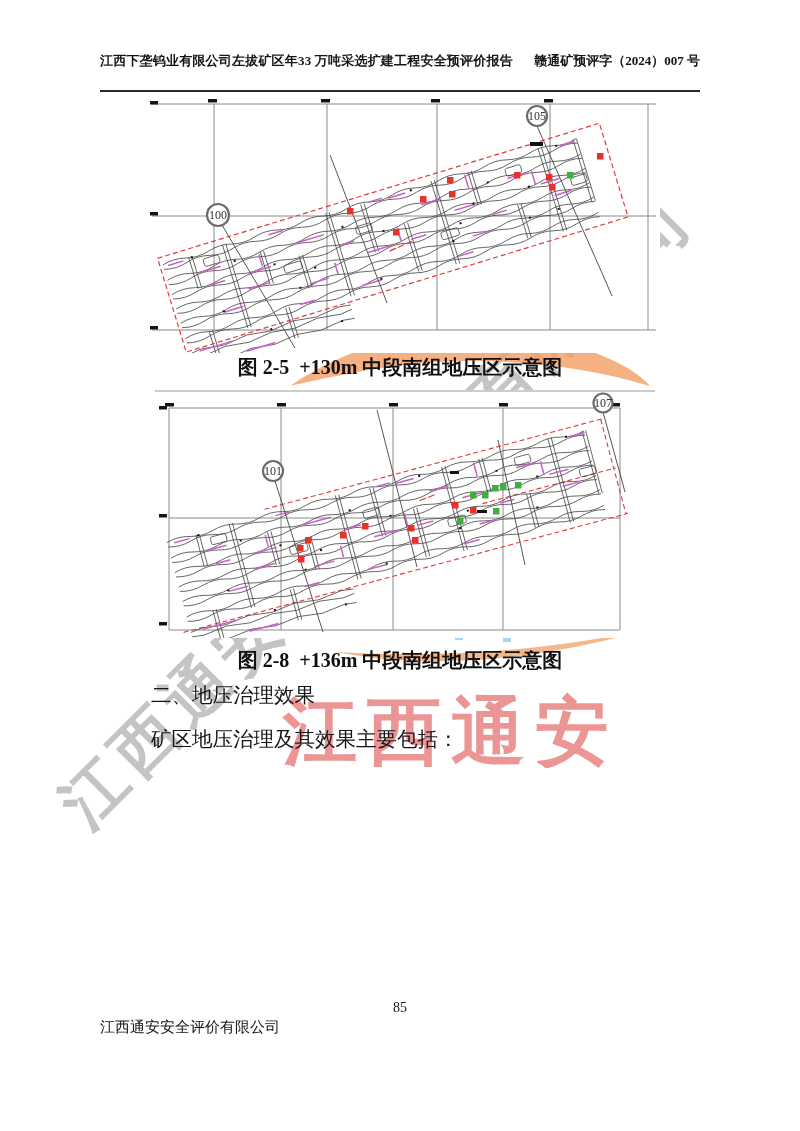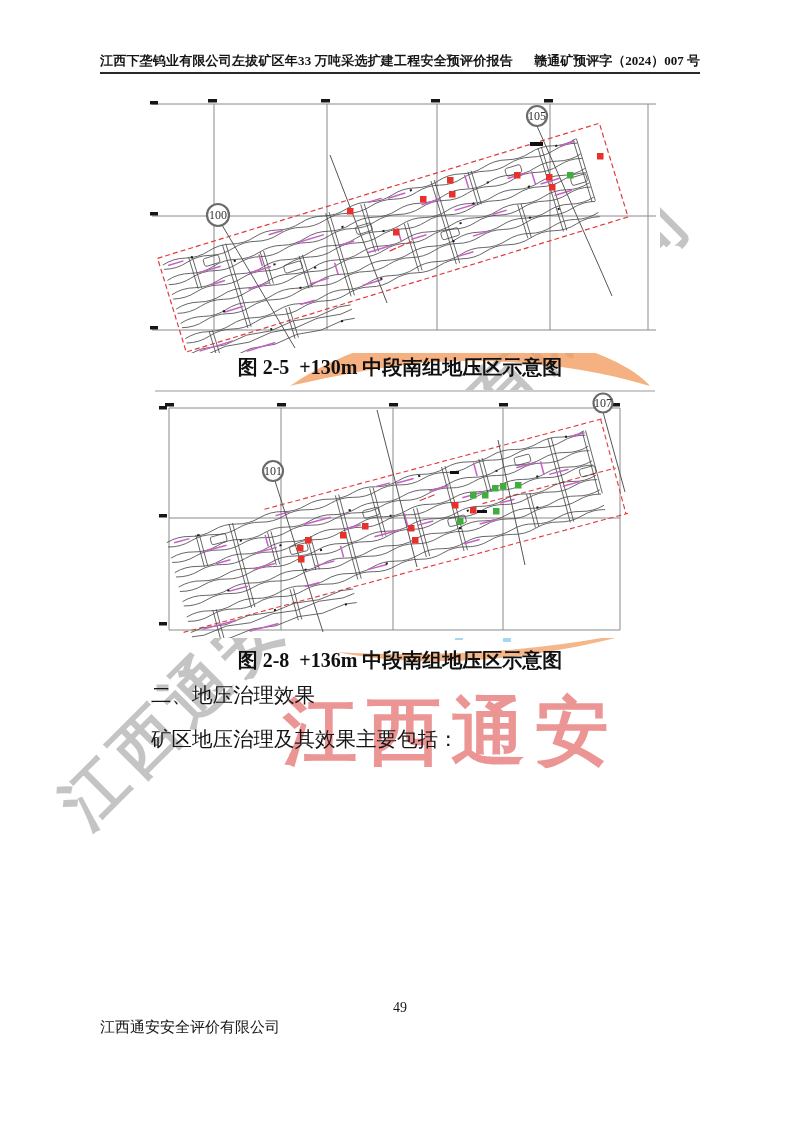--- a/index.html
+++ b/index.html
@@ -1,21 +1,21 @@
 <!DOCTYPE html>
 <html><head>
 <meta charset="utf-8">
 <style>
   html,body{margin:0;padding:0}
   body{width:800px;height:1131px;position:relative;background:#fff;overflow:hidden;
        font-family:"Liberation Serif","DejaVu Serif",serif;color:#151515}
   .layer{position:absolute}
   
   .header{left:100px;top:52px;width:600px;display:flex;justify-content:space-between;
-          align-items:center;border-bottom:2px solid #2a2a2a;padding-bottom:2px;
+          align-items:center;border-bottom:2px solid #2a2a2a;padding-bottom:20px;
           font-size:13px;z-index:4}
   .header .hl{font-weight:600;letter-spacing:.2px}
   .header .hr{font-weight:700;white-space:nowrap}
   
   .fig-caption{left:100px;width:600px;text-align:center;font-size:20px;font-weight:700;
                color:#101010;z-index:4;white-space:pre}
   .cap1{top:354px}.cap2{top:647px}
   
   .bodytext{left:100px;top:682px;width:601px;font-size:20.5px;z-index:4;text-align:justify}
   .bodytext .h2{line-height:26px;padding-left:51px}
@@ -214,14 +214,14 @@
   </g>
 </svg>
 
 <div class="layer fig-caption cap2">图 2-8  +136m 中段南组地压区示意图</div>
 
 <div class="layer bodytext">
   <div class="h2">二、地压治理效果</div>
   <div class="intro">矿区地压治理及其效果主要包括：</div>
 </div>
 
-<div class="layer pagenum">49</div>
+<div class="layer pagenum">85</div>
 <div class="layer footer">江西通安安全评价有限公司</div>
 
 </body></html>

